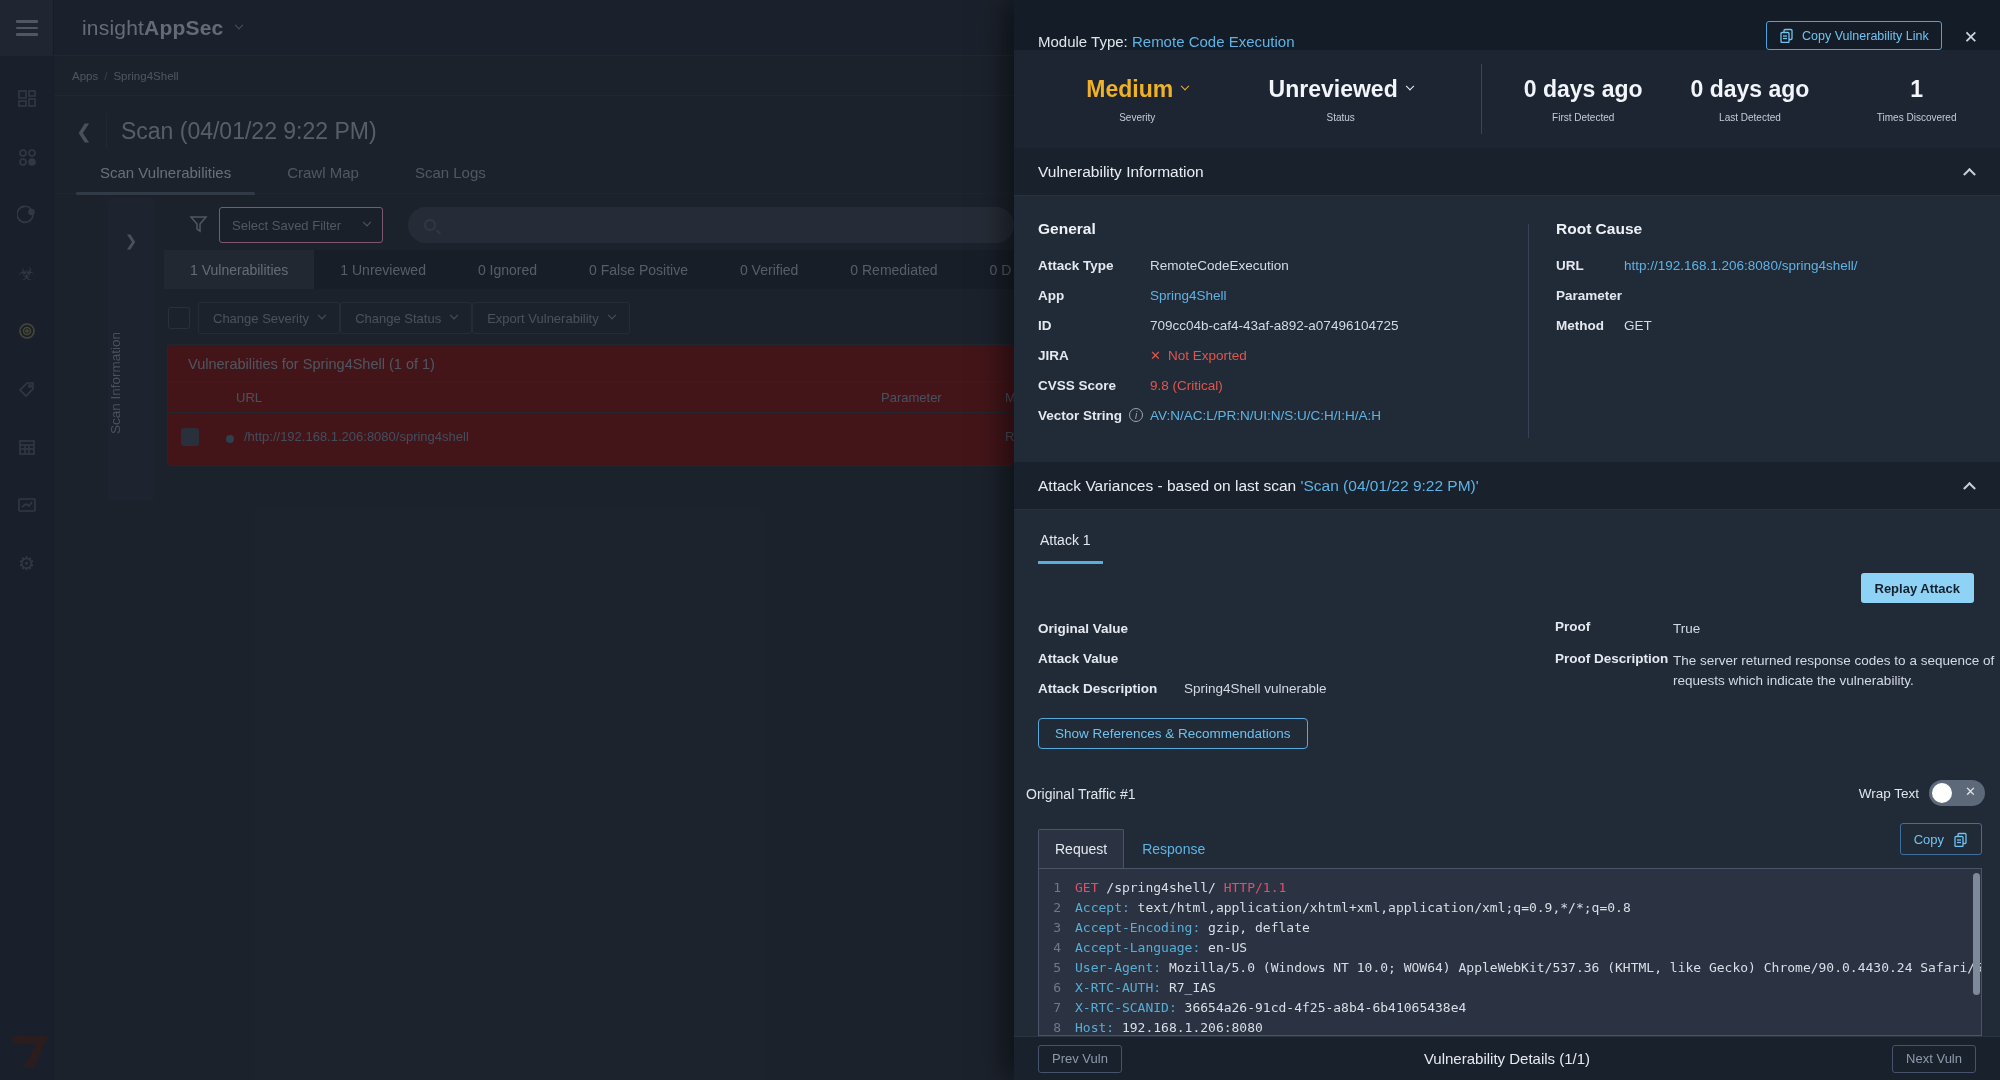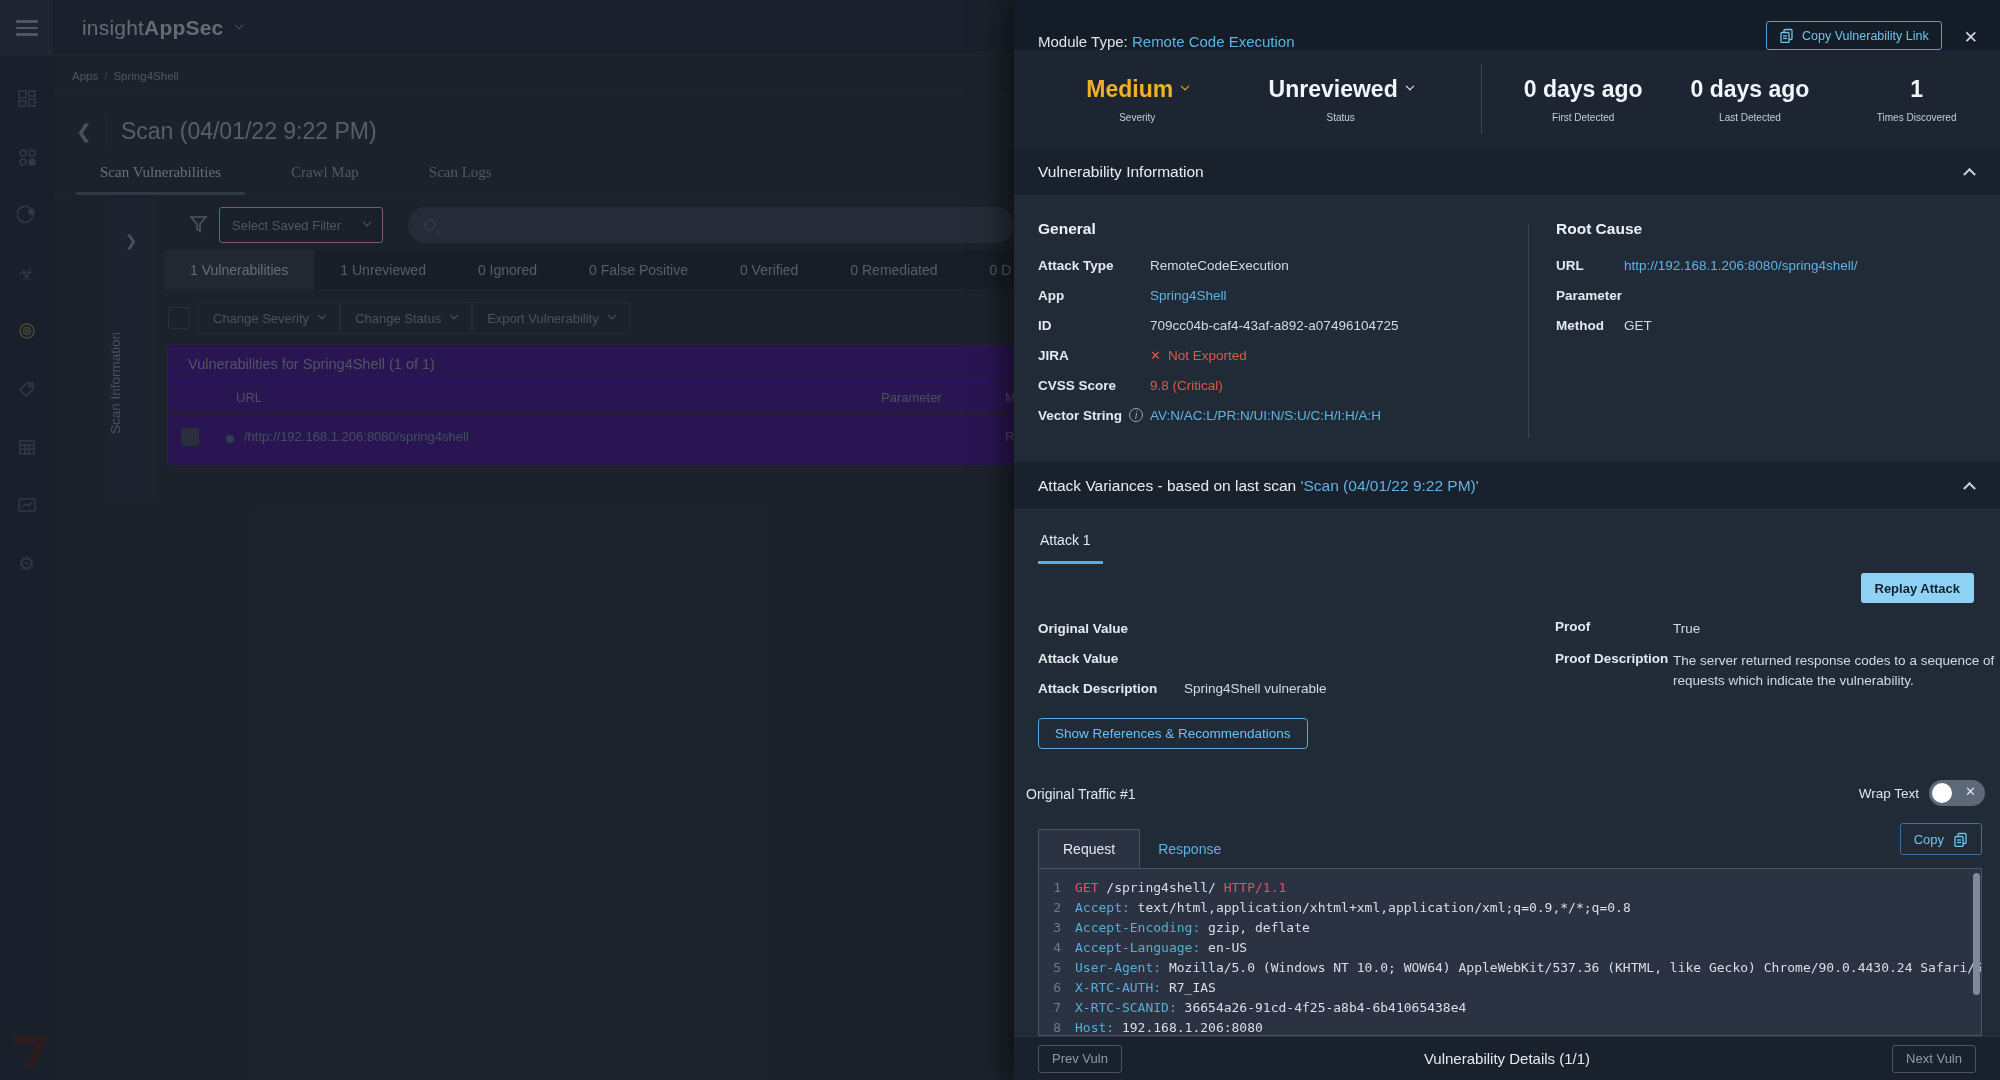--- a/index.html
+++ b/index.html
@@ -21,21 +21,21 @@
   .brandbar{height:56px;background:#2c3543;border-bottom:1px solid #3a4452;display:flex;align-items:center;padding-left:28px;}
   .brand{font-size:21px;color:#c6cfda;letter-spacing:.2px;cursor:pointer;display:flex;align-items:center;gap:12px;}
   .brand b{font-weight:bold}
   .crumbs{height:40px;display:flex;align-items:center;padding-left:18px;font-size:11.5px;color:#97a2b0;border-bottom:1px solid #39424f;}
   .crumbs .sep{margin:0 6px;color:#6b7685}
   .crumbs a{color:#97a2b0;text-decoration:none;cursor:pointer}
   .titlebar{height:54px;display:flex;align-items:center;gap:14px;padding-left:22px;margin-top:8px;}
   .back{color:#8d99a9;font-size:19px;cursor:pointer}
   .tsep{width:1px;height:34px;background:#3a4452}
   .titlebar h1{font-size:23px;font-weight:normal;color:#aab3c0;}
-  .bg-tabs{display:flex;gap:22px;padding-left:22px;height:36px;align-items:flex-end;border-bottom:1px solid #333d4b;font-family:Liberation Serif, serif;}
+  .bg-tabs{display:flex;gap:8px;padding-left:22px;height:36px;align-items:flex-end;border-bottom:1px solid #333d4b;}
   .bg-tab{font-size:15px;color:#9aa5b2;padding:0 24px 12px 24px;cursor:pointer;position:relative}
   .bg-tab.active{color:#cdd5df}
   .bg-tab.active::after{content:"";position:absolute;left:0;right:0;bottom:-2px;height:3px;background:#5a6b7d;border-radius:2px}
 
   .scaninfo{position:absolute;left:54px;top:198px;width:46px;height:302px;background:#323c4a;border-radius:4px;cursor:pointer;}
   .si-arrow{position:absolute;top:34px;left:0;width:46px;text-align:center;color:#8d99a9;font-size:15px}
   .si-label{position:absolute;left:0;top:80px;width:46px;height:210px;writing-mode:vertical-rl;transform:rotate(180deg);color:#8d99a9;font-size:13.5px;text-align:center;}
 
   .funnel{position:absolute;left:135px;top:215px;}
   .ssf{position:absolute;left:165px;top:207px;width:164px;height:36px;border:1px solid #f9a8d4;background:#2a3240;border-radius:3px;display:flex;align-items:center;justify-content:space-between;padding:0 12px;font-size:13px;color:#9aa5b2;cursor:pointer}
@@ -45,21 +45,21 @@
   .mag::after{content:"";position:absolute;left:10px;top:10px;width:5px;height:2px;background:#596475;transform:rotate(45deg)}
 
   .counts{position:absolute;left:110px;top:250px;right:0;height:39px;background:#262e3c;display:flex;align-items:stretch;overflow:hidden}
   .count{display:flex;align-items:center;padding:0 26px;font-size:14px;color:#a8b2c0;white-space:nowrap;cursor:pointer}
   .count.active{background:#39434f;color:#c6cfda}
 
   .bulkrow{position:absolute;left:114px;top:302px;height:32px;display:flex;align-items:center;}
   .bcheck{width:22px;height:22px;border:1.5px solid #4a5565;border-radius:3px;background:transparent;cursor:pointer;margin-right:8px}
   .bbtn{height:32px;border:1px solid #414c5c;border-radius:3px;color:#8e99a8;font-size:13px;display:flex;align-items:center;gap:10px;padding:0 14px;cursor:pointer;background:transparent}
 
-  .card{position:absolute;left:113px;top:344px;width:847px;height:122px;background:#4c1d95;border:1px solid #39424f;border-radius:3px;}
+  .card{position:absolute;left:113px;top:344px;width:847px;height:122px;background:#7f1d1d;border:1px solid #39424f;border-radius:3px;}
   .card-title{height:36px;line-height:38px;padding-left:20px;font-size:14.5px;color:#97a2b0}
   .thead{position:relative;height:32px;border-top:1px solid #39424f;border-bottom:1px solid #39424f;font-size:13px;color:#8d99a9}
   .thead span{position:absolute;top:8px}
   .th-url{left:68px}.th-param{left:713px}.th-mod{left:837px}
   .trow{position:relative;height:50px;font-size:13px;color:#7c92a8}
   .trow .rcheck{position:absolute;left:13px;top:15px;width:18px;height:18px;border-radius:3px;background:#4a5565;cursor:pointer}
   .trow .dot{position:absolute;left:58px;top:22px;width:8px;height:8px;border-radius:50%;background:#55738c}
   .trow .rurl{position:absolute;left:76px;top:16px;cursor:pointer}
   .trow .rmod{position:absolute;left:837px;top:16px;color:#8d99a9}
 
@@ -114,21 +114,21 @@
   .refbtn{position:absolute;left:24px;top:208px;height:31px;border:1px solid #57a9dc;border-radius:4px;background:transparent;color:#6fc1ec;font-size:13.5px;padding:0 16px;cursor:pointer}
 
   .traffic{height:266px;flex:none;position:relative;}
   .ot-title{position:absolute;left:12px;top:16px;font-size:14px;color:#dfe5ec}
   .wrapbox{position:absolute;right:15px;top:10px;display:flex;align-items:center;gap:10px}
   .wraplbl{font-size:13.5px;color:#dfe5ec}
   .toggle{width:56px;height:26px;border-radius:13px;background:#5d6878;position:relative;cursor:pointer}
   .toggle .knob{position:absolute;left:3px;top:3px;width:20px;height:20px;border-radius:50%;background:#fff}
   .toggle .tx{position:absolute;right:9px;top:4px;color:#dde3ea;font-size:13px}
   .ttabs{position:absolute;left:24px;top:59px;height:39px;display:flex;align-items:center}
-  .ttab-req{height:39px;background:#2b3342;border:1px solid #4a5468;border-bottom:none;display:flex;align-items:center;padding:0 24px;font-size:14px;color:#e3e8ef;cursor:pointer;border-radius:2px 2px 0 0}
+  .ttab-req{height:39px;background:#2b3342;border:1px solid #4a5468;border-bottom:none;display:flex;align-items:center;padding:0 16px;font-size:14px;color:#e3e8ef;cursor:pointer;border-radius:2px 2px 0 0}
   .ttab-res{padding:0 18px;font-size:14px;color:#5fb3e4;cursor:pointer}
   .copybtn{position:absolute;right:18px;top:53px;height:32px;border:1px solid #3d6f9e;border-radius:3px;background:transparent;color:#6fc3f0;font-size:13px;display:flex;align-items:center;gap:9px;padding:0 13px;cursor:pointer}
   .codeblk{position:absolute;left:24px;right:18px;top:98px;bottom:0;background:#2b3342;border:1px solid #4a5468;overflow:hidden;padding-top:9px}
   .cl{display:flex;height:20px;line-height:20px;font-family:"DejaVu Sans Mono","Liberation Mono",monospace;font-size:13px;white-space:pre;}
   .cl .ln{width:36px;flex:none;text-align:right;padding-right:14px;color:#6e7a8c}
   .tk-method{color:#e0506b}
   .tk-header{color:#56aed6}
   .tk-plain{color:#d9dee8}
   .codebar{position:absolute;right:1px;top:4px;width:7px;height:122px;border-radius:4px;background:#7e8999;cursor:pointer}
 

